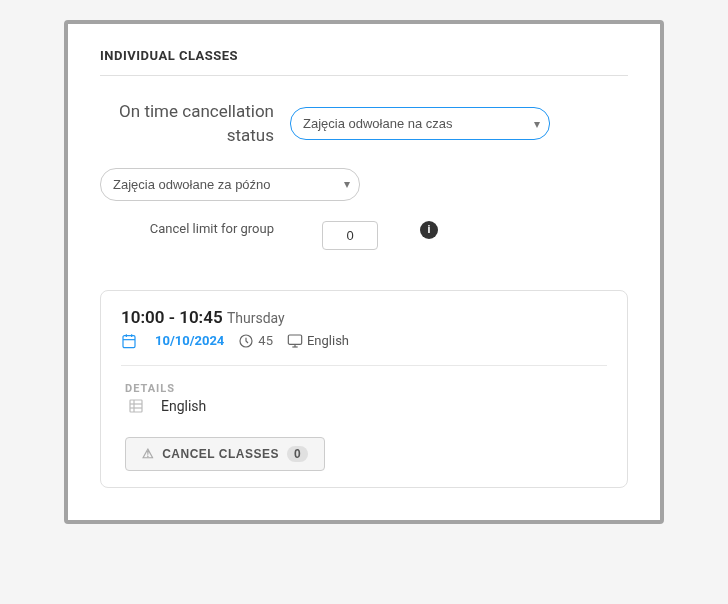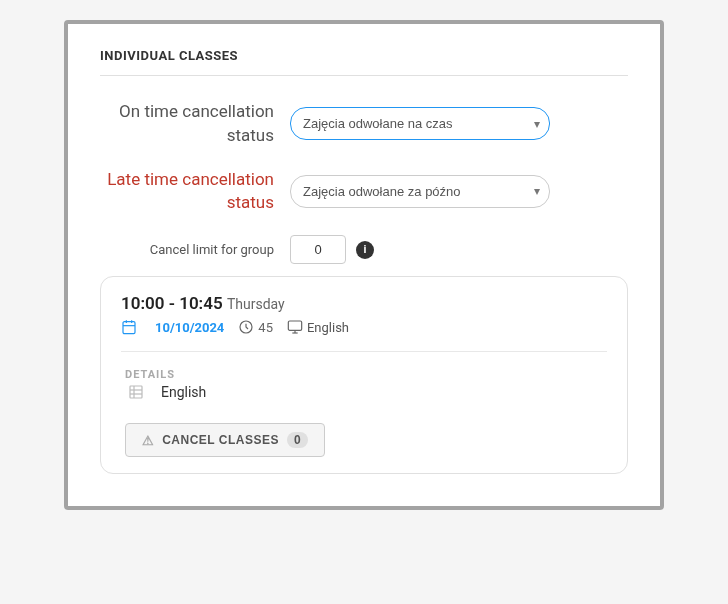--- a/index.html
+++ b/index.html
@@ -69,22 +69,22 @@
       position: absolute;
       right: 10px;
       top: 50%;
       transform: translateY(-50%);
       pointer-events: none;
       color: #777;
       font-size: 12px;
     }
     .cancel-limit-row {
       display: flex;
-      align-items: center;
-      margin-bottom: 12px;
+      margin-bottom: 40px;
+      gap: 32px;
     }
     .cancel-limit-label {
       font-size: 13px;
       color: #555;
       text-align: right;
       width: 190px;
       flex-shrink: 0;
       padding-right: 16px;
     }
     .cancel-limit-input {
@@ -107,21 +107,21 @@
       justify-content: center;
       color: #fff;
       font-size: 11px;
       font-weight: 700;
       cursor: pointer;
       flex-shrink: 0;
     }
     .class-card {
       background: #fff;
       border: 1px solid #e0e0e0;
-      border-radius: 13px;
+      border-radius: 8px;
       padding: 16px 20px;
     }
     .class-time {
       font-size: 17px;
       font-weight: 600;
       color: #222;
       margin-bottom: 6px;
     }
     .class-time .day {
       font-size: 14px;
@@ -232,21 +232,20 @@
     <div class="form-label">On time cancellation status</div>
     <div class="select-wrapper">
       <select>
         <option>Zajęcia odwołane na czas</option>
       </select>
       <span class="select-arrow">▾</span>
     </div>
   </div>
 
   <div class="form-row">
-    <div class="form-label red">Late time cancellation status</div>
     <div class="select-wrapper grey">
       <select>
         <option>Zajęcia odwołane za późno</option>
       </select>
       <span class="select-arrow">▾</span>
     </div>
   </div>
 
   <div class="cancel-limit-row">
     <div class="cancel-limit-label">Cancel limit for group</div>

